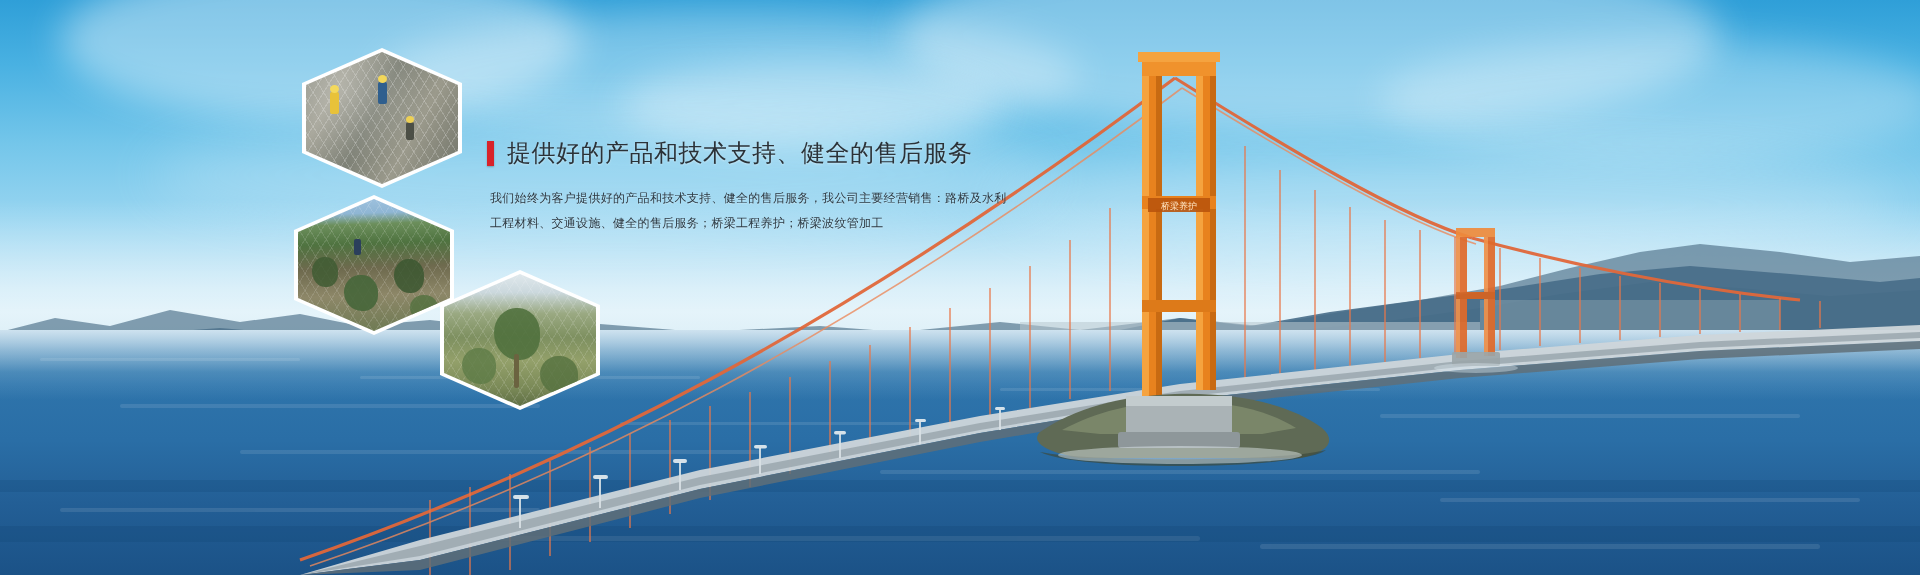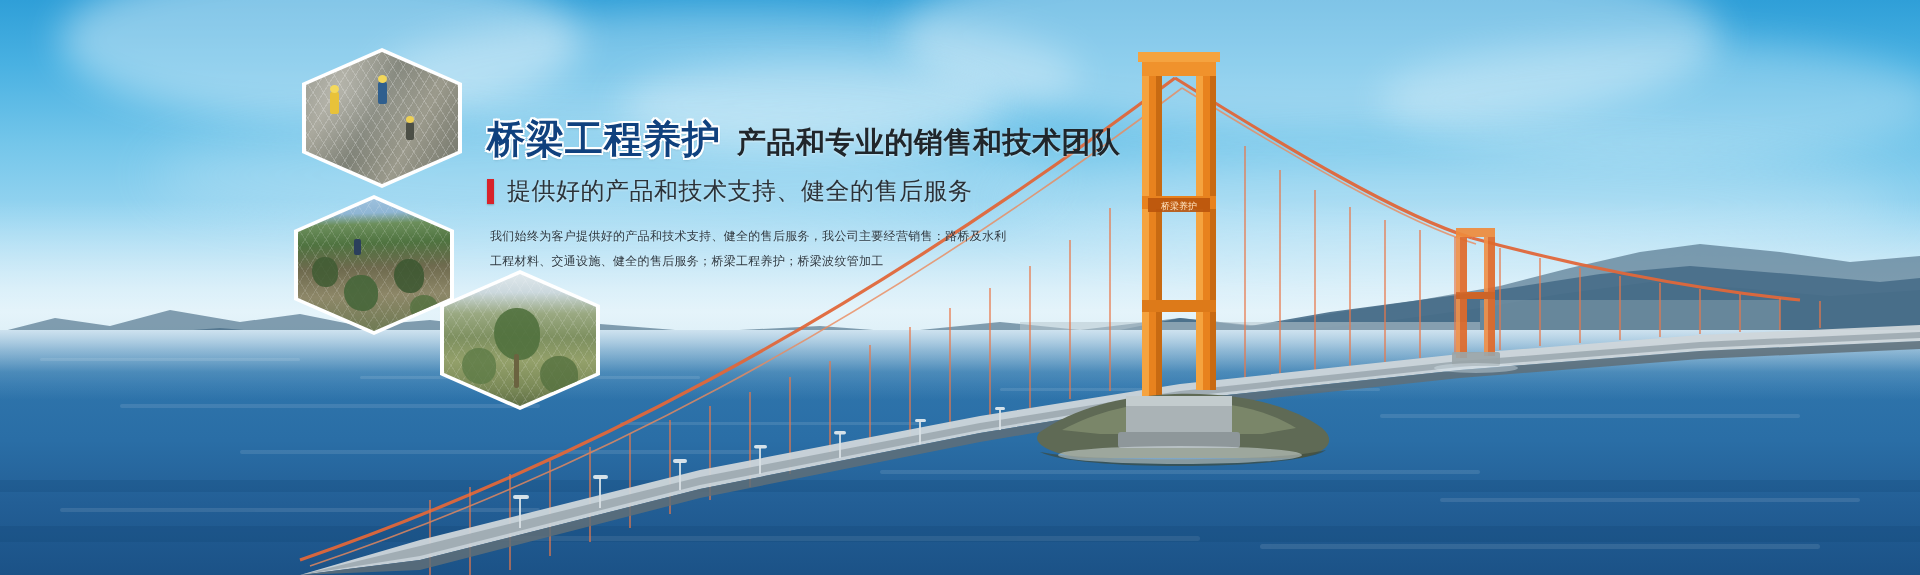--- a/index.html
+++ b/index.html
@@ -329,23 +329,20 @@
           <div class="shrub" style="left:96px;top:82px;width:38px;height:38px;background:#55723f;opacity:.82;"></div>
           <div class="worker" style="left:70px;top:80px;width:5px;height:34px;background:#6b6340;"></div>
         </div>
       </div>
     </div>
 
   </div>
 
   <div class="copy">
 
-    <div class="headline">
-      <span class="h-main">桥梁工程养护</span><span class="h-sub">产品和专业的销售和技术团队</span>
-    </div>
 
     <div class="subline">
       <span class="redbar"></span>
       <span class="subline-text">提供好的产品和技术支持、健全的售后服务</span>
     </div>
 
     <div class="para">
       <p>我们始终为客户提供好的产品和技术支持、健全的售后服务，我公司主要经营销售：路桥及水利</p>
       <p>工程材料、交通设施、健全的售后服务；桥梁工程养护；桥梁波纹管加工</p>
     </div>

